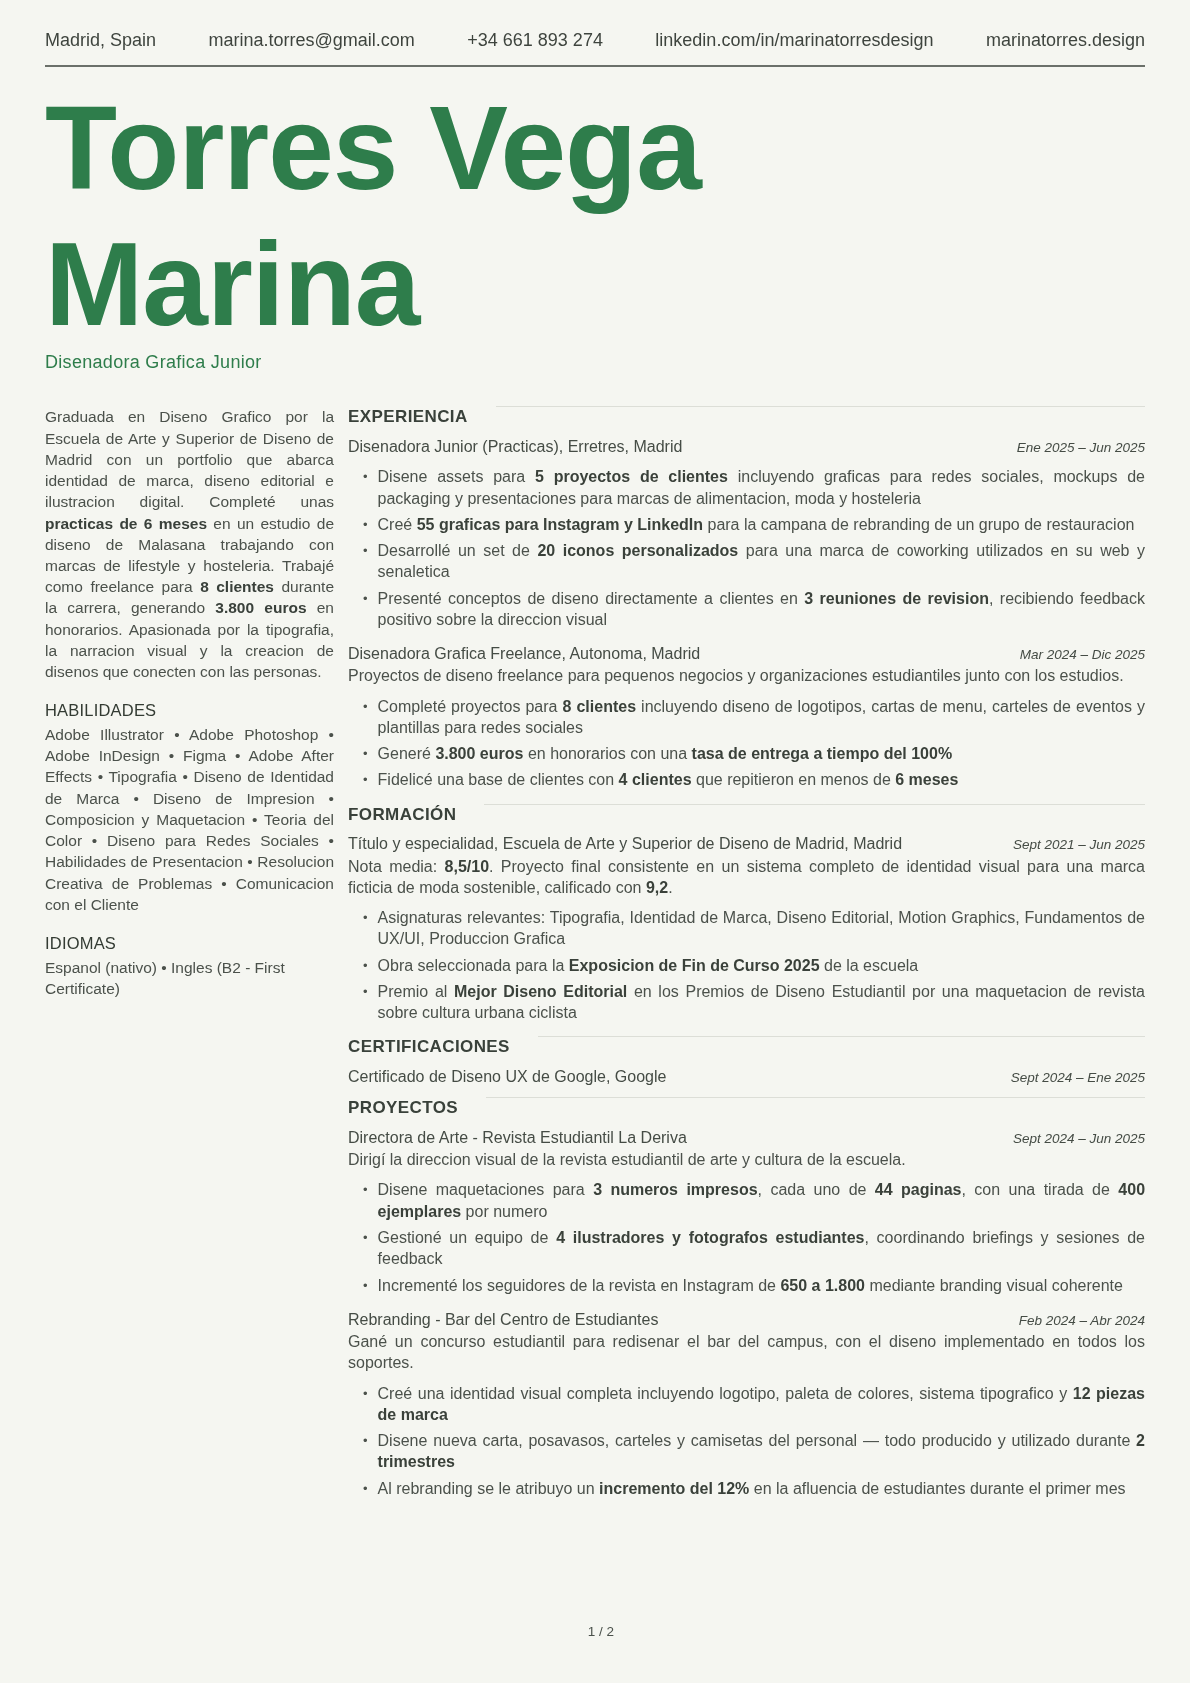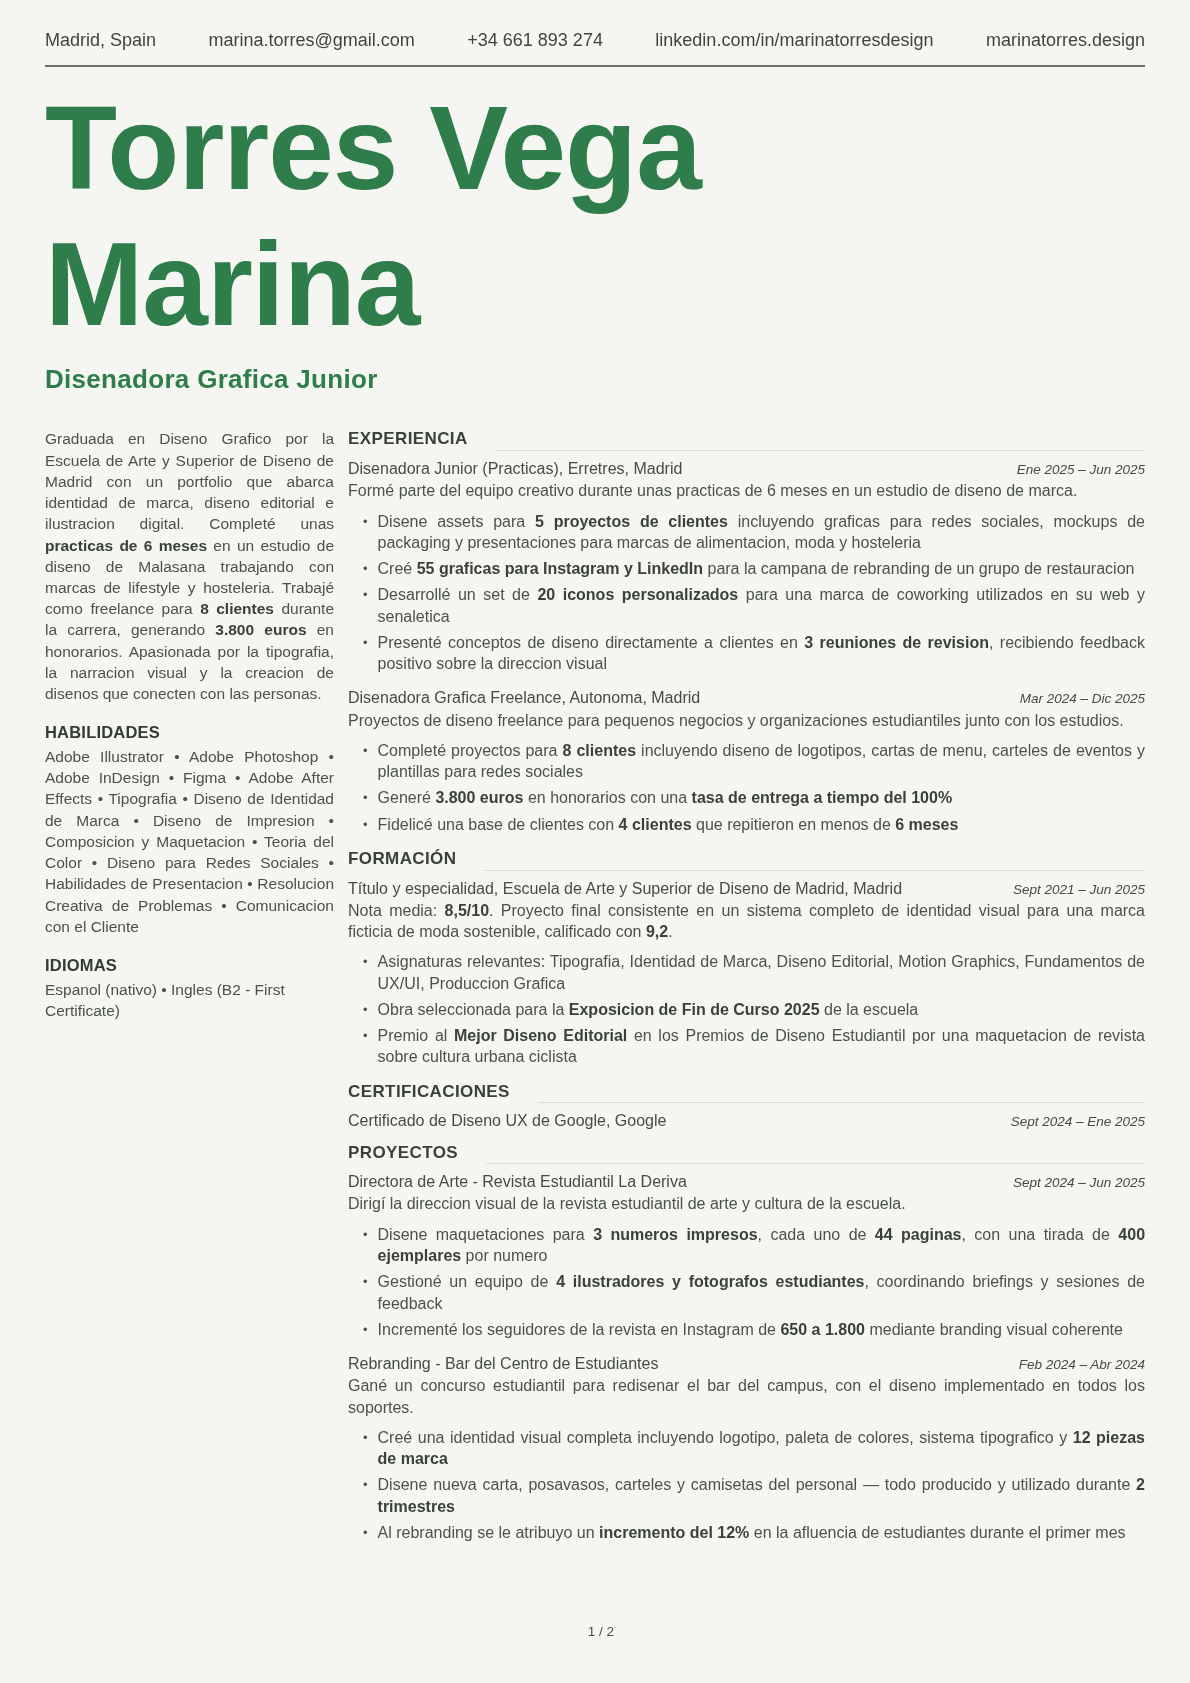--- a/index.html
+++ b/index.html
@@ -20,35 +20,34 @@
   }
 
   .name {
     margin-top:14px;
     color:var(--accent,#2e7d4b);
     font-size:118px; font-weight:700; line-height:1.15; letter-spacing:-1px;
   }
   .name span { display:block; }
 
   .subtitle {
-    margin-top:12px;
     color:var(--accent,#2e7d4b);
-    font-size:26px; font-weight:700; letter-spacing:.3px;
+    font-size:18px; font-weight:400; letter-spacing:.3px;
   }
 
   .cols { display:flex; gap:14px; margin-top:33px; flex:1; }
 
   .left { flex:0 0 289px; width:289px; font-size:15.5px; line-height:1.37; color:#4b514b; }
   .left .para { text-align:justify; }
-  .left h3 { font-size:16.5px; font-weight:700; color:#333b33; margin:17px 0 2px; letter-spacing:.2px; }
+  .left h3 { font-size:16.5px; font-weight:400; color:#333b33; margin:17px 0 2px; letter-spacing:.2px; }
   .left b { color:#39403a; }
 
   .right { flex:1; font-size:16px; line-height:1.33; color:#4b514b; }
   .sec { margin-bottom:10px; }
-  .sec-head { display:flex; align-items:flex-end; gap:28px; margin-bottom:7px; }
+  .sec-head { display:flex; align-items:flex-start; gap:28px; margin-bottom:7px; }
   .sec-title { font-size:17px; font-weight:700; color:#39413a; letter-spacing:.4px; }
   .sec-rule { flex:1; height:1px; background:#dcded7; }
   .entry + .entry { margin-top:8px; }
   .entry-head { display:flex; justify-content:space-between; align-items:baseline; }
   .entry-title { font-size:16px; color:#454c45; }
   .entry-date { font-size:13.5px; font-style:italic; color:#454c45; white-space:nowrap; margin-left:20px; }
   .entry-desc { text-align:justify; margin-top:1px; }
   .right b { color:#3a413a; }
   ul.bullets { list-style:none; margin:9px 0 13px; padding-left:15px; }
   .bullets li { display:flex; gap:10px; margin-bottom:5px; }
@@ -92,21 +91,20 @@
         <section class="sec">
           <div class="sec-head">
             <h2 class="sec-title">EXPERIENCIA</h2>
             <div class="sec-rule"></div>
           </div>
           <div class="entry">
             <div class="entry-head">
               <div class="entry-title">Disenadora Junior (Practicas), Erretres, Madrid</div>
               <div class="entry-date">Ene 2025 – Jun 2025</div>
             </div>
-            <p class="entry-desc">Formé parte del equipo creativo durante unas practicas de 6 meses en un estudio de diseno de marca.</p>
             <ul class="bullets">
               <li>
                 <span class="dot">•</span>
                 <span class="btext">Disene assets para <b>5 proyectos de clientes</b> incluyendo graficas para redes sociales, mockups de packaging y presentaciones para marcas de alimentacion, moda y hosteleria</span>
               </li>
               <li>
                 <span class="dot">•</span>
                 <span class="btext">Creé <b>55 graficas para Instagram y LinkedIn</b> para la campana de rebranding de un grupo de restauracion</span>
               </li>
               <li>

